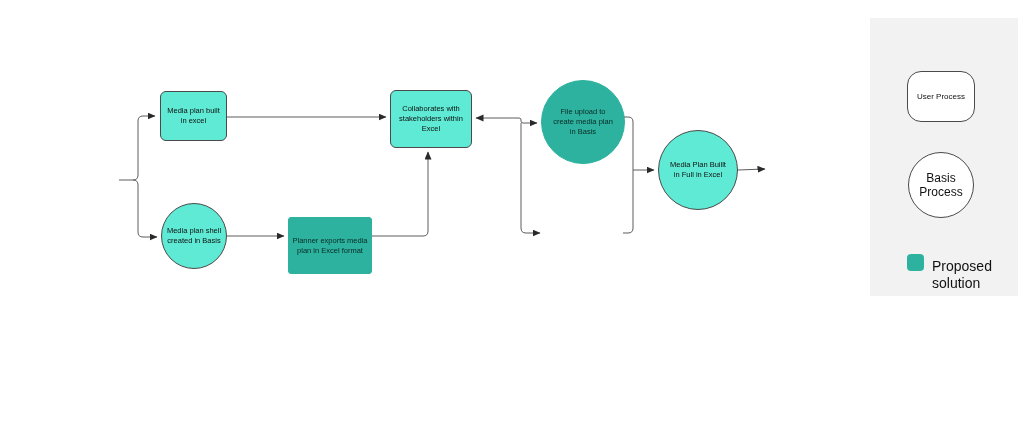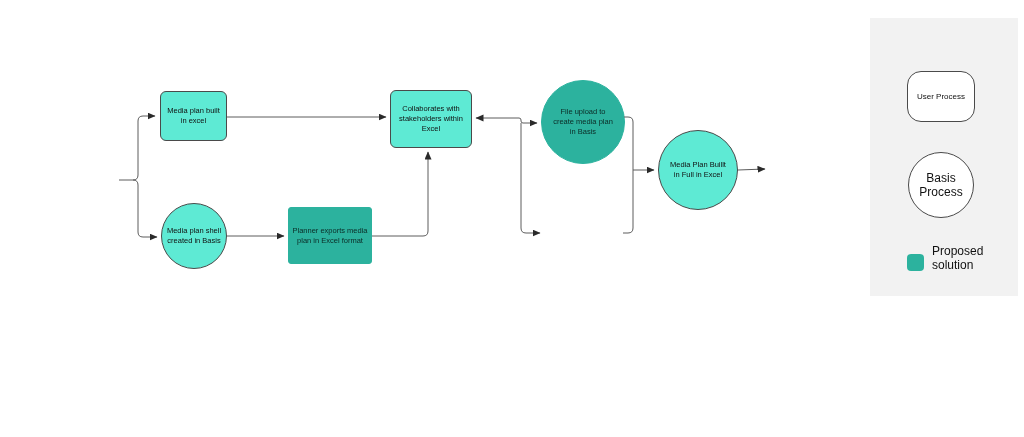--- a/index.html
+++ b/index.html
@@ -11,37 +11,37 @@
   #connectors { position: absolute; left: 0; top: 0; width: 1024px; height: 437px;
     pointer-events: none; z-index: 2; }
 
   
   .node { position: absolute; z-index: 1; display: flex; align-items: center; justify-content: center;
     text-align: center; font-size: 7.5px; line-height: 1.3; color: #111; background: #5eead4;
     border: 1px solid #4a4a4a; padding: 3px; }
   .node.rect { border-radius: 6px; }
   .node.circle { border-radius: 50%; }
   .node.teal { background: #2CB29E; border-color: #2CB29E; color: #0b2b26; }
-  .node.teal.rect { border-radius: 3px; }
+  .node.teal.rect { border-radius: 3px; margin-top: 10px; }
 
   
   #legend { position: absolute; left: 870px; top: 18px; width: 148px; height: 278px;
     background: #f2f2f2; z-index: 1; }
   #legend .legend-title { position: absolute; top: 14px; left: 0; width: 100%;
     text-align: center; font-size: 14px; font-weight: bold; color: #000; letter-spacing: 0.5px; }
   #legend .legend-user-rect { position: absolute; left: 37px; top: 53px; width: 68px; height: 51px;
     background: #fff; border: 1px solid #4a4a4a; border-radius: 14px;
     display: flex; align-items: center; justify-content: center; font-size: 8px; color: #111; text-align: center; }
   #legend .legend-basis-circle { position: absolute; left: 38px; top: 134px; width: 66px; height: 66px;
     background: #fff; border: 1px solid #4a4a4a; border-radius: 50%;
     display: flex; align-items: center; justify-content: center; font-size: 12px; color: #111; text-align: center; }
   #legend .legend-swatch { position: absolute; left: 37px; top: 236px; width: 17px; height: 17px;
     background: #2CB29E; border-radius: 4px; }
-  #legend .legend-swatch-label { position: absolute; left: 62px; top: 226px; width: 70px;
-    font-size: 12px; color: #111; line-height: 1.2; }
+  #legend .legend-swatch-label { position: absolute; left: 62px; top: 240px; width: 70px;
+    font-size: 14px; color: #111; line-height: 1.2; }
 </style>
 </head>
 <body>
 
 <div id="canvas">
 
   <svg id="connectors" width="1024" height="437" viewBox="0 0 1024 437">
     <defs>
       <marker id="arrow" markerWidth="9" markerHeight="8" refX="7.5" refY="3.5" orient="auto" markerUnits="userSpaceOnUse">
         <path d="M0,0 L8,3.5 L0,7 Z" fill="#2a2a2a"></path>

